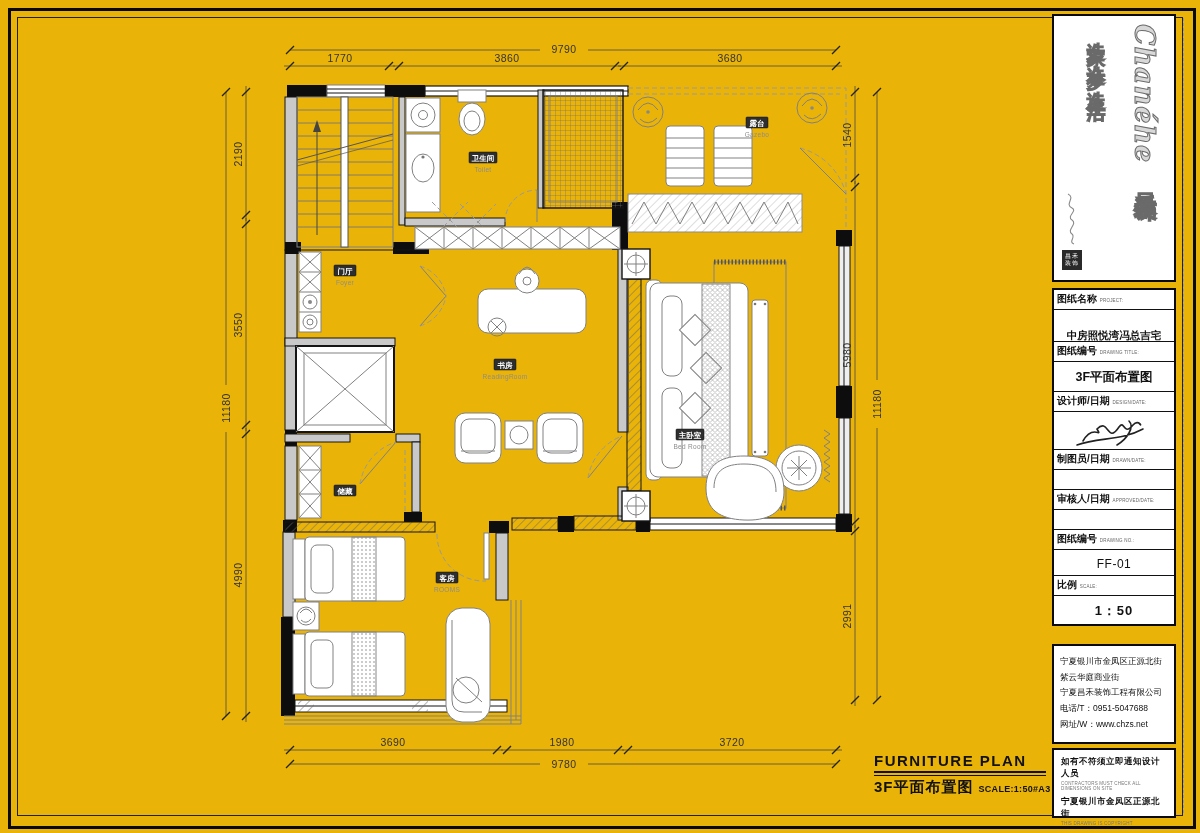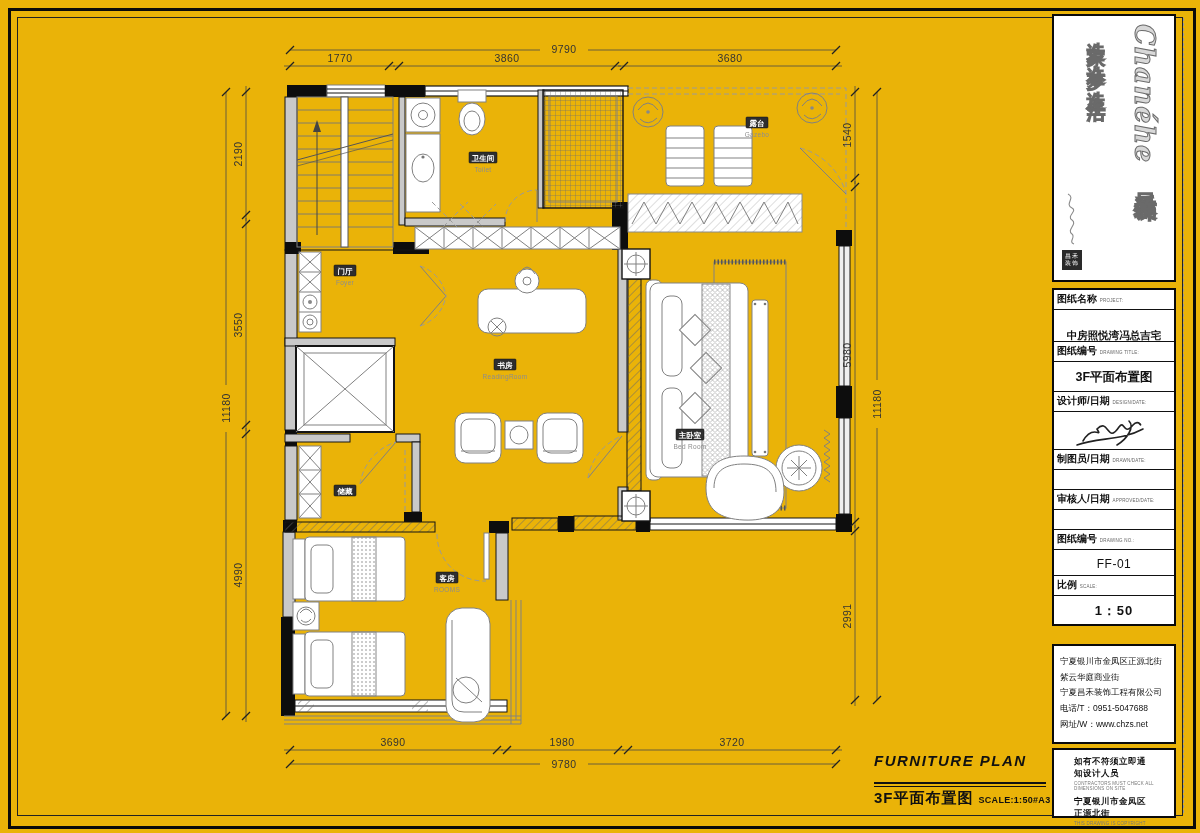--- a/index.html
+++ b/index.html
@@ -36,27 +36,27 @@
   .seal{position:absolute;left:8px;bottom:10px;width:20px;height:20px;background:#2a2a2a;color:#fff;
         font-size:6px;line-height:7px;text-align:center;padding-top:3px;box-sizing:border-box;letter-spacing:1px;}
   .scribble{position:absolute;left:6px;bottom:34px;}
   .info-box{top:288px;height:338px;display:flex;flex-direction:column;}
   .trow{border-bottom:1px solid #111;padding:2px 3px 0 3px;box-sizing:border-box;overflow:hidden;}
   .trow:last-child{border-bottom:none;}
   .lab{font-size:10px;font-weight:bold;white-space:nowrap;}
   .lab .en{font-size:4.5px;font-weight:normal;color:#666;letter-spacing:.2px;}
   .val{display:flex;flex-direction:column;align-items:center;justify-content:center;text-align:center;}
   .addr-box{top:644px;height:100px;padding:8px 6px;font-size:8.5px;line-height:1.85;box-sizing:border-box;}
-  .notes-box{top:748px;height:70px;padding:6px 20px;box-sizing:border-box;}
+  .notes-box{top:748px;height:70px;padding:6px 7px;box-sizing:border-box;}
   .note-cn{font-size:8.5px;font-weight:bold;letter-spacing:.5px;}
   .note-en{font-size:4.5px;color:#777;margin:1px 0 5px 0;letter-spacing:.2px;}
   
   .caption{position:absolute;left:874px;top:752px;width:172px;}
   .cap-en{font-size:15px;font-weight:bold;letter-spacing:1.5px;border-bottom:2.5px solid #111;
-          padding-bottom:13px;white-space:nowrap;font-style:italic;}
+          padding-bottom:2px;white-space:nowrap;}
   .cap-row{border-top:1px solid #111;margin-top:1.5px;padding-top:2px;display:flex;align-items:baseline;gap:5px;white-space:nowrap;}
   .cap-cn{font-size:15px;font-weight:bold;letter-spacing:1px;}
   .cap-scale{font-size:9px;font-weight:bold;letter-spacing:.3px;}
 </style>
 </head>
 <body>
 
 <div id="page">
 
   <svg id="plan" width="1200" height="833" viewBox="0 0 1200 833">

